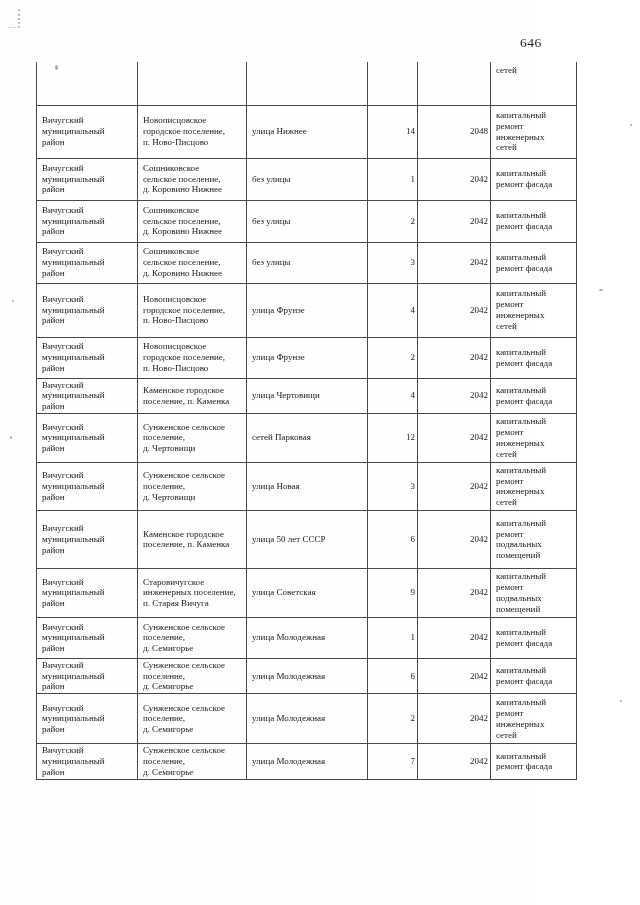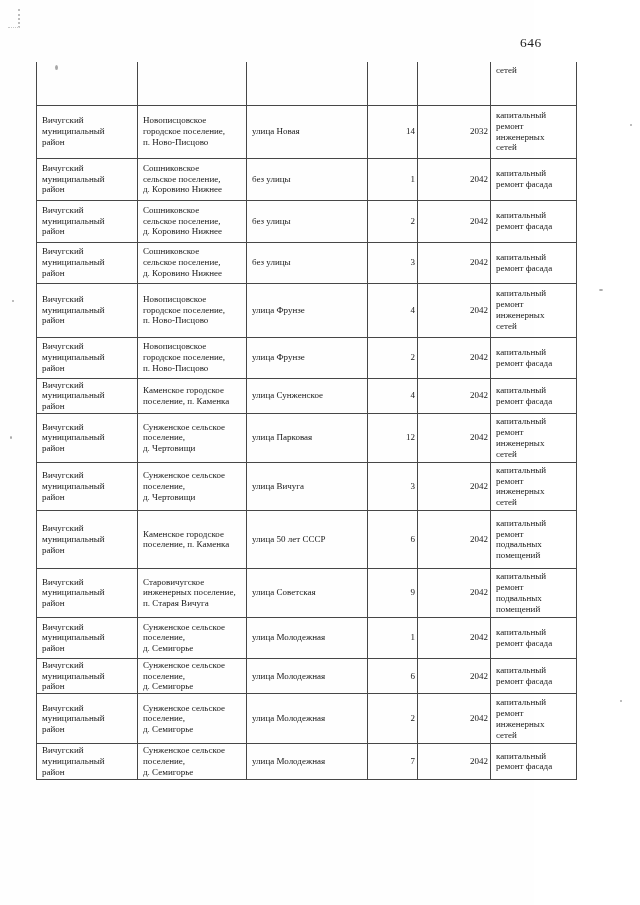--- a/index.html
+++ b/index.html
@@ -98,23 +98,23 @@
     <td class="c-year"></td>
     <td class="c-work">сетей</td>
   </tr>
         <tr style="height: 53px;">
     <td class="c-district">Вичугский
 муниципальный
 район</td>
     <td class="c-settlement">Новописцовское
 городское поселение,
 п. Ново-Писцово</td>
-    <td class="c-street">улица Новая</td>
+    <td class="c-street">улица Нижнее</td>
     <td class="c-number">14</td>
-    <td class="c-year">2032</td>
+    <td class="c-year">2048</td>
     <td class="c-work">капитальный
 ремонт
 инженерных
 сетей</td>
   </tr>
         <tr style="height: 42px;">
     <td class="c-district">Вичугский
 муниципальный
 район</td>
     <td class="c-settlement">Сошниковское
@@ -179,49 +179,49 @@
     <td class="c-year">2042</td>
     <td class="c-work">капитальный
 ремонт фасада</td>
   </tr>
         <tr style="height: 35px;">
     <td class="c-district">Вичугский
 муниципальный
 район</td>
     <td class="c-settlement">Каменское городское
 поселение, п. Каменка</td>
-    <td class="c-street">улица Сунженское</td>
+    <td class="c-street">улица Чертовищи</td>
     <td class="c-number">4</td>
     <td class="c-year">2042</td>
     <td class="c-work">капитальный
 ремонт фасада</td>
   </tr>
         <tr style="height: 49px;">
     <td class="c-district">Вичугский
 муниципальный
 район</td>
     <td class="c-settlement">Сунженское сельское
 поселение,
 д. Чертовищи</td>
-    <td class="c-street">улица Парковая</td>
+    <td class="c-street">сетей Парковая</td>
     <td class="c-number">12</td>
     <td class="c-year">2042</td>
     <td class="c-work">капитальный
 ремонт
 инженерных
 сетей</td>
   </tr>
         <tr style="height: 48px;">
     <td class="c-district">Вичугский
 муниципальный
 район</td>
     <td class="c-settlement">Сунженское сельское
 поселение,
 д. Чертовищи</td>
-    <td class="c-street">улица Вичуга</td>
+    <td class="c-street">улица Новая</td>
     <td class="c-number">3</td>
     <td class="c-year">2042</td>
     <td class="c-work">капитальный
 ремонт
 инженерных
 сетей</td>
   </tr>
         <tr style="height: 58px;">
     <td class="c-district">Вичугский
 муниципальный

